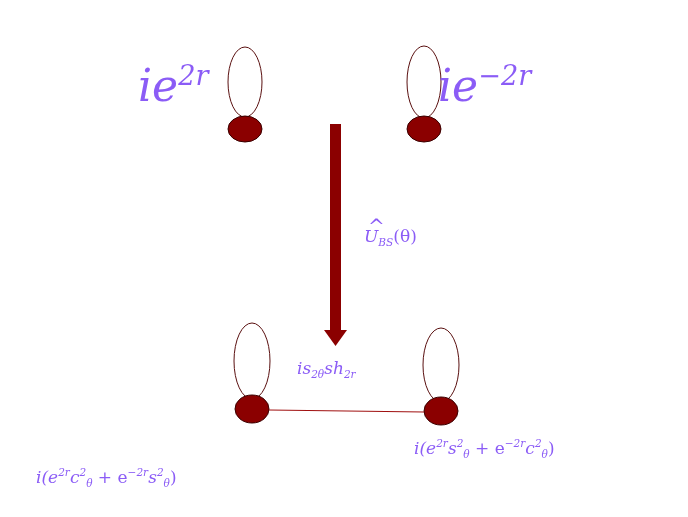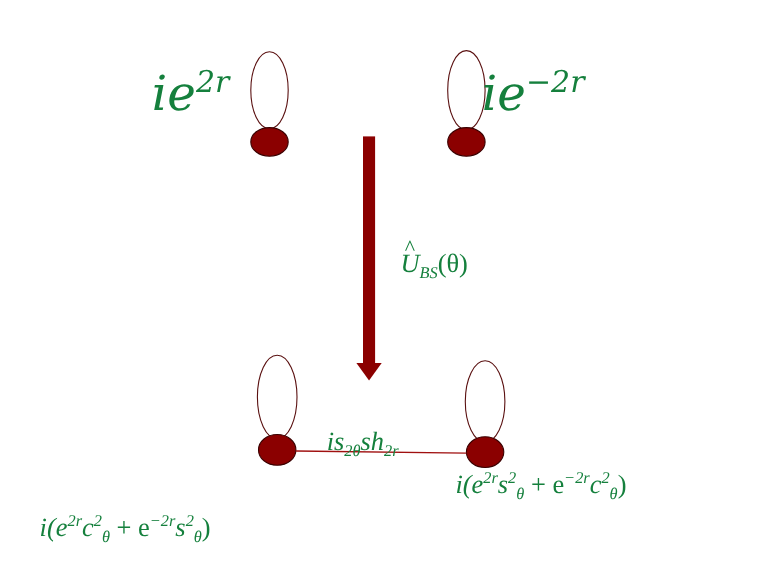--- a/index.html
+++ b/index.html
@@ -1,22 +1,22 @@
 <!DOCTYPE html>
 <html><head>
 <meta charset="utf-8">
 <style>
   html, body { margin:0; padding:0; background:#ffffff; }
   body { width:688px; height:517px; position:relative; overflow:hidden; font-family:"DejaVu Serif", serif; }
   svg.diagram { position:absolute; left:0; top:0; }
-  .math { position:absolute; font-family:"DejaVu Serif", serif; font-style:italic; color:#15803d; white-space:nowrap; line-height:1; }
+  .math { position:absolute; font-family:"DejaVu Serif", serif; font-style:italic; color:#8b5cf6; white-space:nowrap; line-height:1; }
   .math sup, .math sub { font-size:0.62em; }
   .math .up { font-style:normal; }
   .big { font-size:44px; }
-  .mid { font-size:24px;font-family:Liberation Serif, serif; }
+  .mid { font-size:17px; }
   .hat { position:relative; display:inline-block; }
   .hat::before { content:"^"; position:absolute; left:4px; top:-12px; font-style:normal; font-size:20px; }
 </style>
 </head>
 <body>
 
 <svg class="diagram" width="688" height="517" viewBox="0 0 688 517">
 
   <g>
     <ellipse cx="245" cy="82" rx="17" ry="35" fill="none" stroke="#5a1010" stroke-width="1"></ellipse>
@@ -50,23 +50,23 @@
   <span>ie</span><sup>2r</sup>
 </div>
 <div class="math big" style="left:438px; top:62px;">
   <span>ie</span><sup>−2r</sup>
 </div>
 
 <div class="math mid" style="left:364px; top:228px;">
   <span class="hat">U</span><sub>BS</sub><span class="up">(θ)</span>
 </div>
 
-<div class="math mid" style="left:297px; top:390px;">
+<div class="math mid" style="left:297px; top:360px;">
   <span>is</span><sub>2θ</sub><span>sh</span><sub>2r</sub>
 </div>
 
 <div class="math mid" style="left:36px; top:467px;">
   <span>i(e</span><sup>2r</sup><span>c</span><sup>2</sup><sub>θ</sub><span class="up"> + e</span><sup>−2r</sup><span>s</span><sup>2</sup><sub>θ</sub><span class="up">)</span>
 </div>
 
-<div class="math mid" style="left:414px; top:428px;text-align:center;">
+<div class="math mid" style="left:414px; top:438px;text-align:center;">
   <span>i(e</span><sup>2r</sup><span>s</span><sup>2</sup><sub>θ</sub><span class="up"> + e</span><sup>−2r</sup><span>c</span><sup>2</sup><sub>θ</sub><span class="up">)</span>
 </div>
 
 </body></html>

